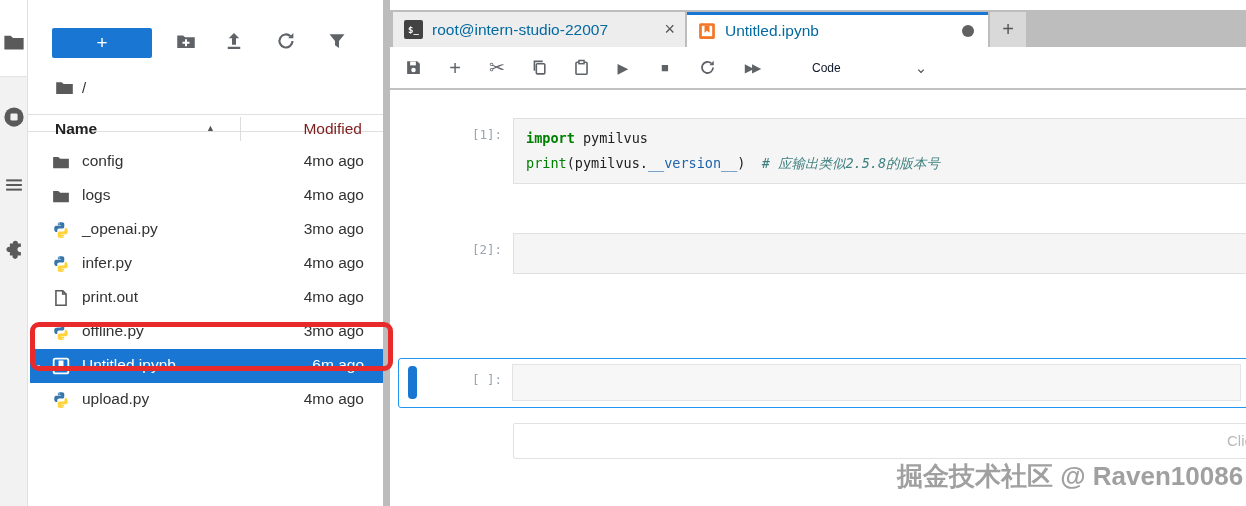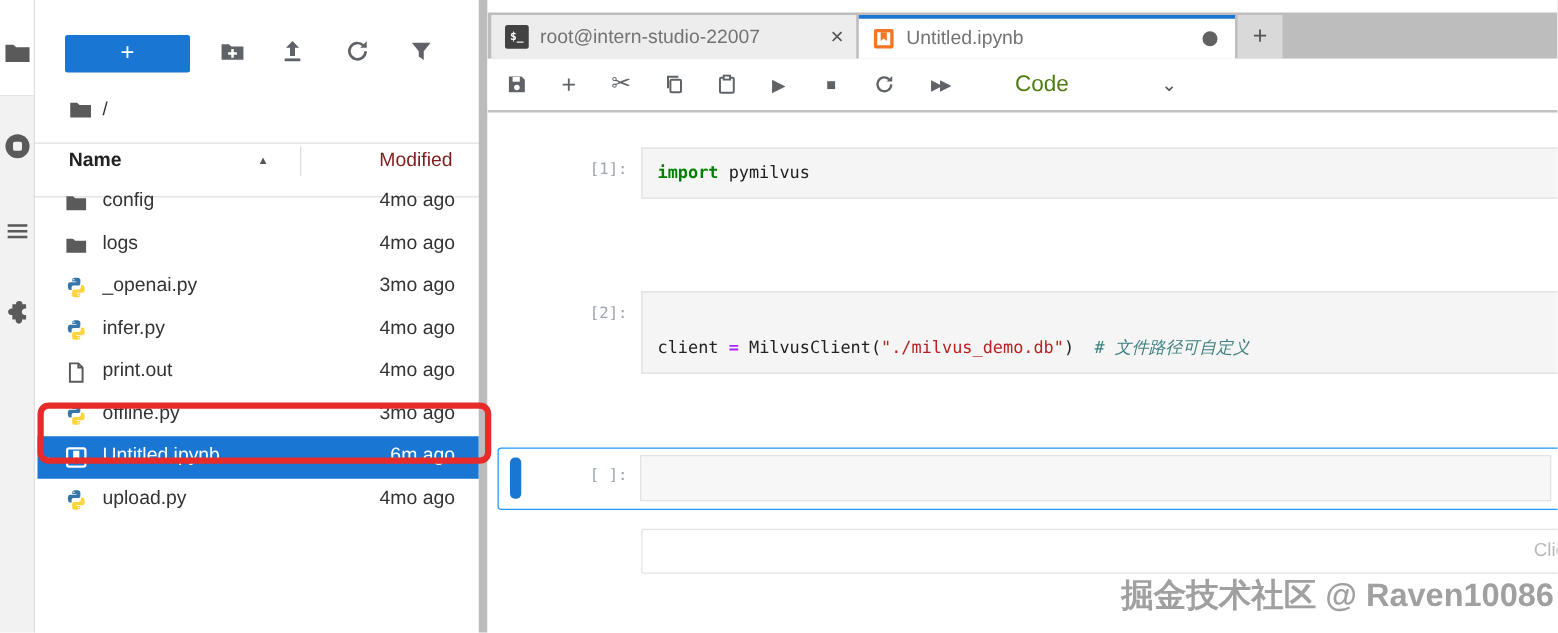--- a/index.html
+++ b/index.html
@@ -15,21 +15,21 @@
 
   
   #file-browser { left:28px; top:0; width:355px; height:506px; background:#fff; }
   #new-launcher-btn { position:absolute; left:24px; top:28px; width:100px; height:30px; background:#1976d2;
       border:none; border-radius:2px; color:#fff; font-size:19px; line-height:28px; cursor:pointer; }
   .fb-tool { position:absolute; top:31px; width:20px; height:20px; color:#5f6368; }
   .fb-tool svg { width:100%; height:100%; }
   #breadcrumb { position:absolute; left:27px; top:77px; height:20px; display:flex; align-items:center; gap:8px; }
   #breadcrumb svg { width:19px; height:19px; }
   #breadcrumb .crumb { font-size:15px; color:#333; }
-  #fb-header { position:absolute; left:0; top:114px; width:355px; height:44px;
+  #fb-header { position:absolute; left:0; top:114px; width:355px; height:18px;
       border-top:1px solid #e0e0e0; border-bottom:1px solid #e0e0e0; }
   #fb-header .hname { position:absolute; left:27px; top:5px; font-weight:bold; font-size:15.5px; color:#212121; }
   #fb-header .sort { position:absolute; left:178px; top:8px; font-size:9px; color:#555; }
   #fb-header .hdiv { position:absolute; left:212px; top:2px; width:1px; height:24px; background:#dcdcdc; }
   #fb-header .hmod { position:absolute; right:21px; top:5px; font-size:15.5px; color:#7f1d1d; }
   #file-list { position:absolute; left:0; top:145px; width:355px; }
   .file-row { position:relative; margin-left:2px; width:353px; height:34px; cursor:pointer; }
   .file-row .open-dot { position:absolute; left:6px; top:13px; font-size:9px; color:#616161; display:none; }
   .file-row .file-icon { position:absolute; left:22px; top:8px; width:18px; height:18px; }
   .file-row .file-icon svg { width:18px; height:18px; }
@@ -43,39 +43,39 @@
 
   
   #panel-divider { left:383px; top:0; width:7px; height:506px; background:#bcbcbc; cursor:col-resize; }
 
   
   #main { left:390px; top:0; width:856px; height:506px; background:#fff; overflow:hidden; }
   #tab-bar { position:absolute; left:0; top:0; width:856px; height:47px; background:#bdbdbd; border-top:10px solid #fff; }
   .tab { position:absolute; top:2px; height:35px; display:flex; align-items:center; cursor:pointer; }
   #tab-terminal { left:3px; width:292px; background:#ededed; }
   #tab-notebook { left:297px; width:301px; background:#fff; border-top:3px solid #1976d2; }
-  .tab .tab-label { font-size:15.5px; color:#737373; margin-left:9px; white-space:nowrap; }
+  .tab .tab-label { font-size:15.5px; color:#0369a1; margin-left:9px; white-space:nowrap; }
   #terminal-glyph { margin-left:11px; width:19px; height:19px; background:#424242; border-radius:2px;
       color:#fff; font-family:"DejaVu Sans Mono", monospace; font-size:9px; font-weight:bold;
       display:flex; align-items:center; justify-content:center; }
   .nb-ic { margin-left:11px; width:18px; height:18px; }
   .tab-close { margin-left:auto; margin-right:10px; font-size:18px; color:#555; }
   .dirty-dot { margin-left:auto; margin-right:14px; width:12px; height:12px; border-radius:50%; background:#616161; }
   #add-tab-btn { position:absolute; left:600px; top:2px; width:36px; height:35px; background:#d9d9d9;
       border:none; font-size:20px; color:#555; cursor:pointer; }
 
   
   #nb-toolbar { position:absolute; left:0; top:47px; width:856px; height:43px; background:#fff;
       border-bottom:2px solid #c2c2c2; display:flex; align-items:center; padding-left:14px; }
   .nbt { width:18px; height:18px; margin-right:24px; color:#5f6368; background:none; border:none;
       font-size:16px; line-height:18px; cursor:pointer; display:flex; align-items:center; justify-content:center; }
   .nbt svg { width:17px; height:17px; }
   .nbt.txt { color:#5f6368; }
   #celltype-select { margin-left:24px; display:flex; align-items:center; cursor:pointer; }
-  #celltype-select .ct-label { font-size:18px; color:#4d7c0f; }
+  #celltype-select .ct-label { font-size:12px; color:#0f172a; }
   #celltype-select .ct-chev { margin-left:74px; font-size:15px; color:#555; }
 
   
   .prompt { position:absolute; left:50px; width:62px; text-align:right;
       font-family:"DejaVu Sans Mono", monospace; font-size:12.5px; color:#9aa5b1; }
   .cell-input { position:absolute; left:123px; right:-2px; background:#f5f5f5; border:1px solid #e0e0e0;
       padding:7px 12px; }
   .code-line { font-family:"DejaVu Sans Mono", monospace; font-size:13.5px; line-height:25px;
       white-space:pre; min-height:25px; color:#212121; }
   .tok-kw  { color:#008000; font-weight:bold; }
@@ -338,29 +338,29 @@
     <div id="celltype-select">
       <span class="ct-label">Code</span>
       <span class="ct-chev">⌄</span>
     </div>
   </div>
 
   <div class="prompt" id="cell1-prompt">[1]:</div>
   <div class="cell-input" id="cell1-input">
       <div class="code-lines">
         <div class="code-line"><span class="tok-kw">import</span><span class="tok-pl"> pymilvus</span></div>
+        <div class="code-line"><span class="tok-bi">print</span><span class="tok-pl">(pymilvus.</span><span class="tok-var">__version__</span><span class="tok-pl">)  </span><span class="tok-cm"># 应输出类似2.5.8的版本号</span></div>
       </div>
     </div>
   <div id="cell1-output">2.6.2</div>
 
   <div class="prompt" id="cell2-prompt">[2]:</div>
   <div class="cell-input" id="cell2-input">
       <div class="code-lines">
         <div class="code-line"></div>
-        <div class="code-line"><span class="tok-pl">client </span><span class="tok-op">=</span><span class="tok-pl"> MilvusClient(</span><span class="tok-str">"./milvus_demo.db"</span><span class="tok-pl">)  </span><span class="tok-cm"># 文件路径可自定义</span></div>
       </div>
     </div>
 
   <div id="active-cell">
     <div class="drag-bar"></div>
     <div id="active-cell-editor"></div>
   </div>
   <div class="prompt" id="active-cell-prompt">[ ]:</div>
 
   <div id="cell-footer">

